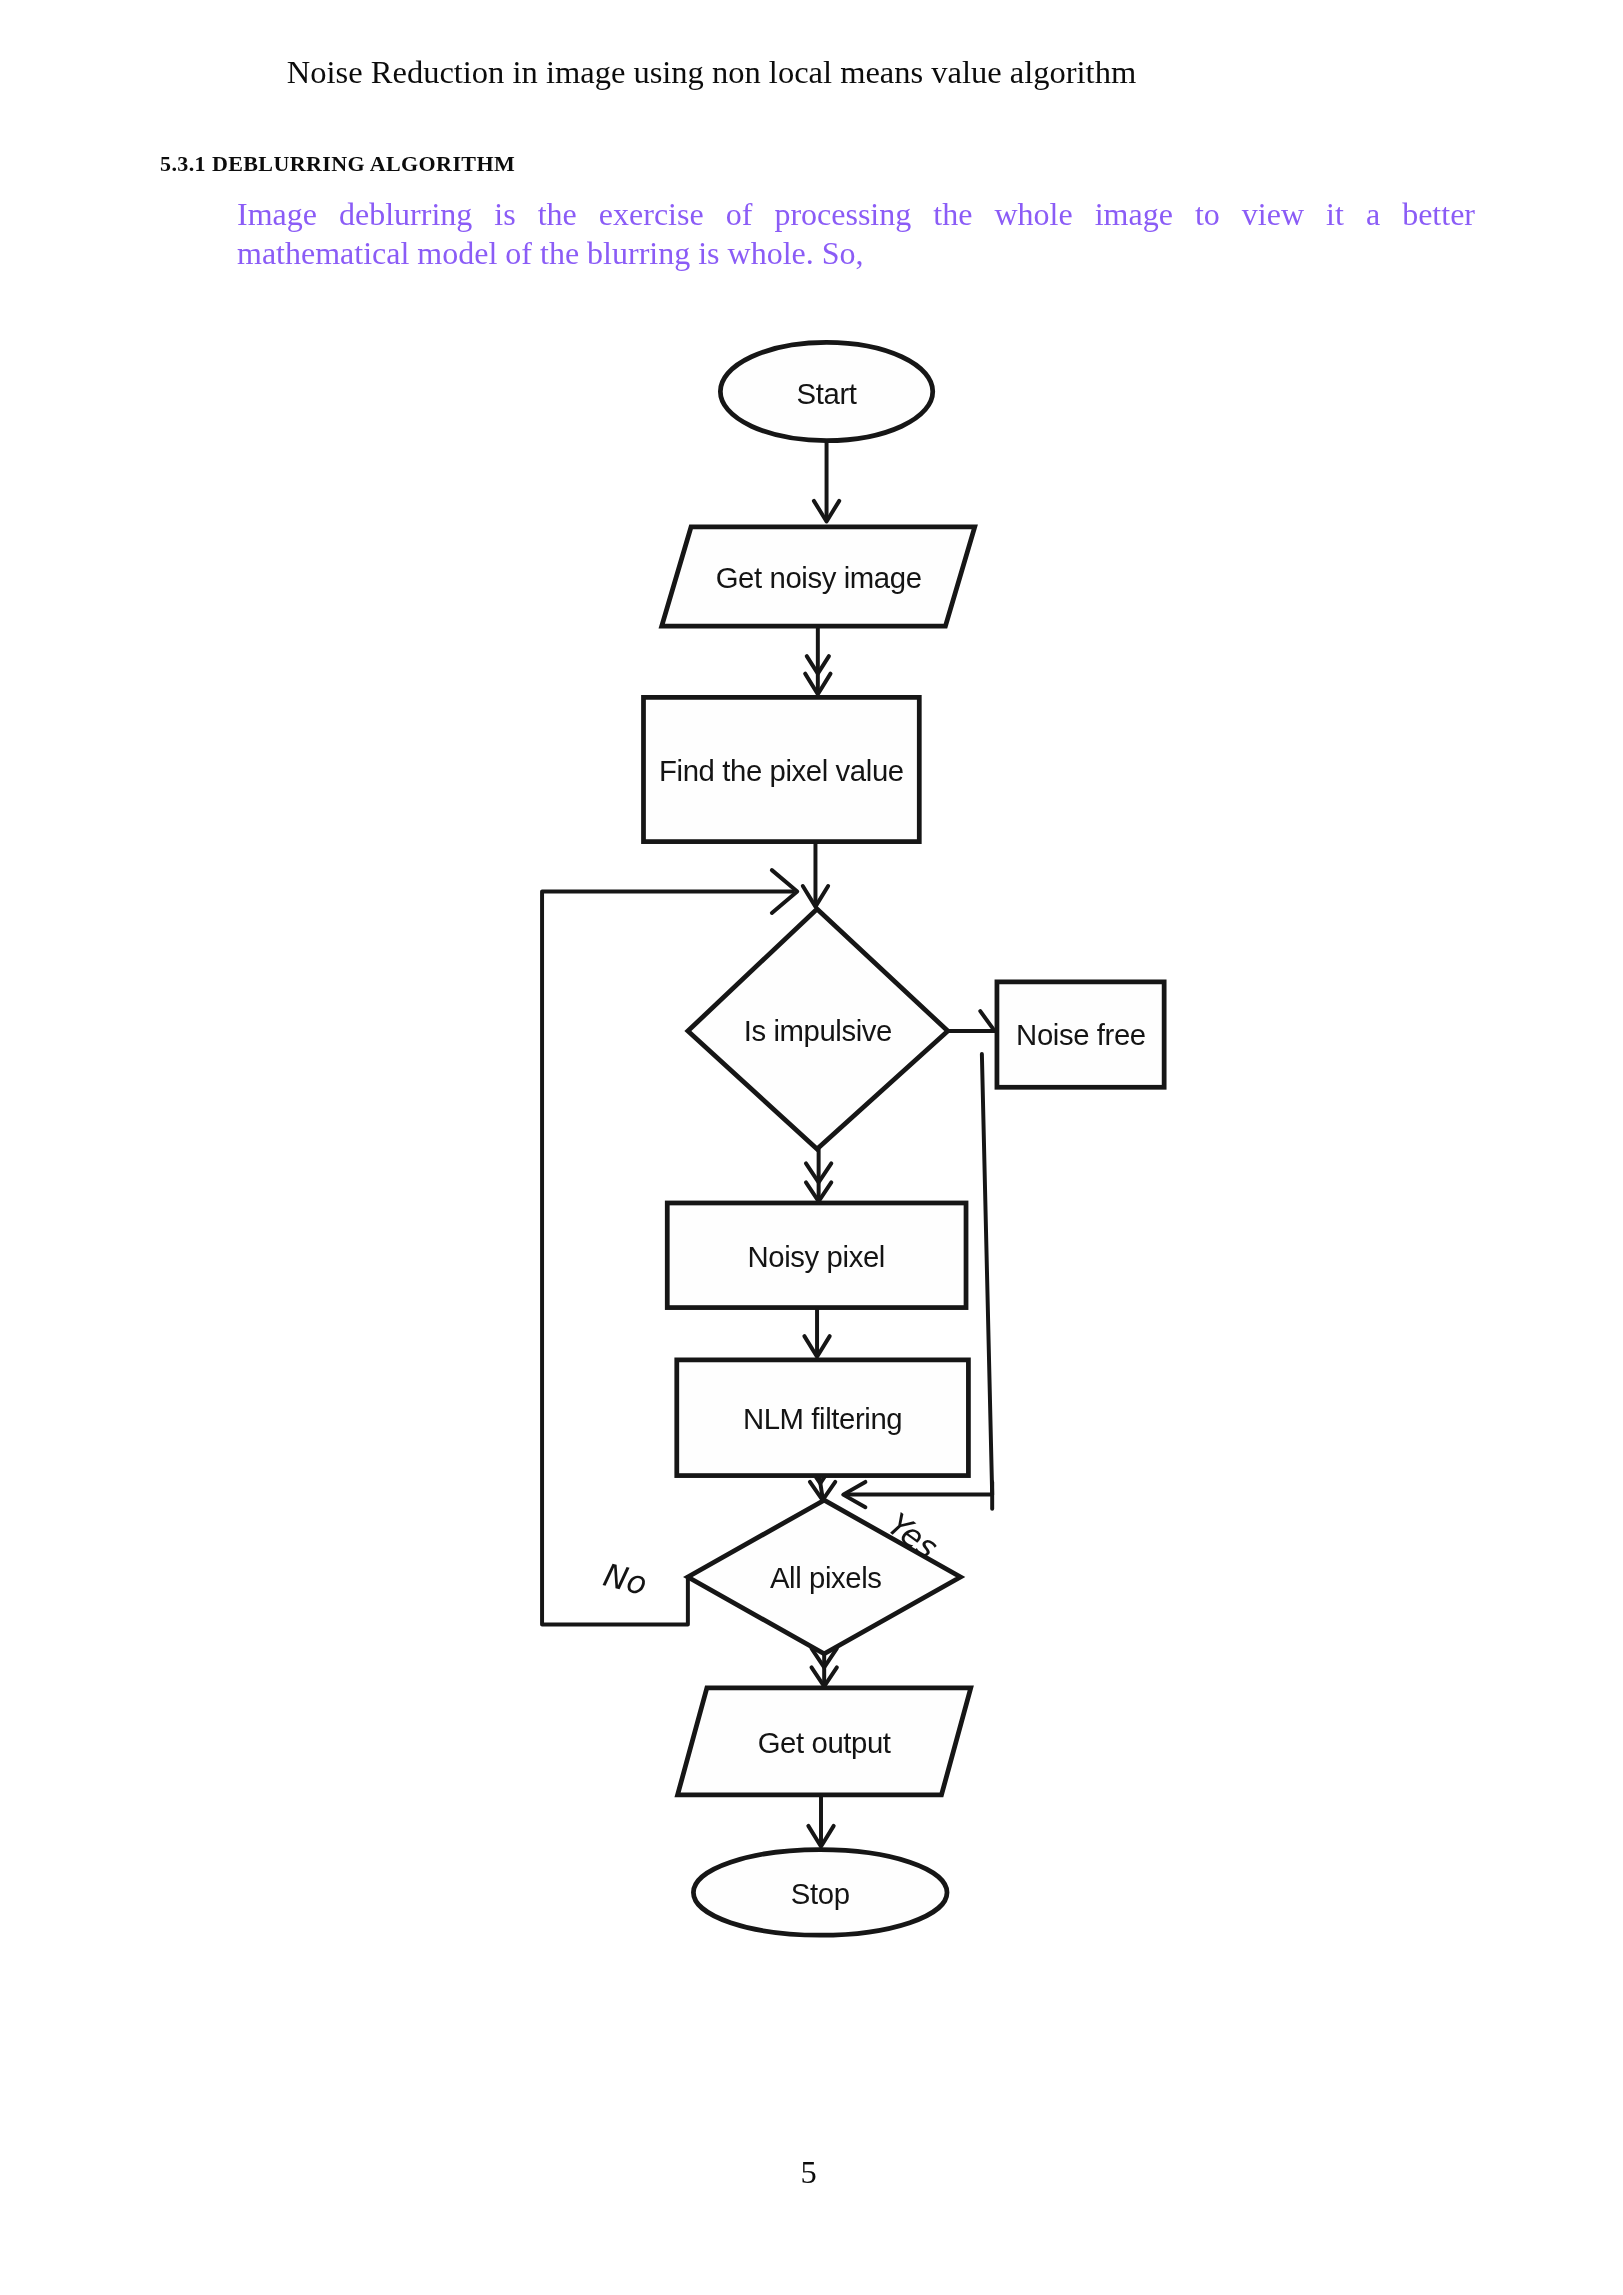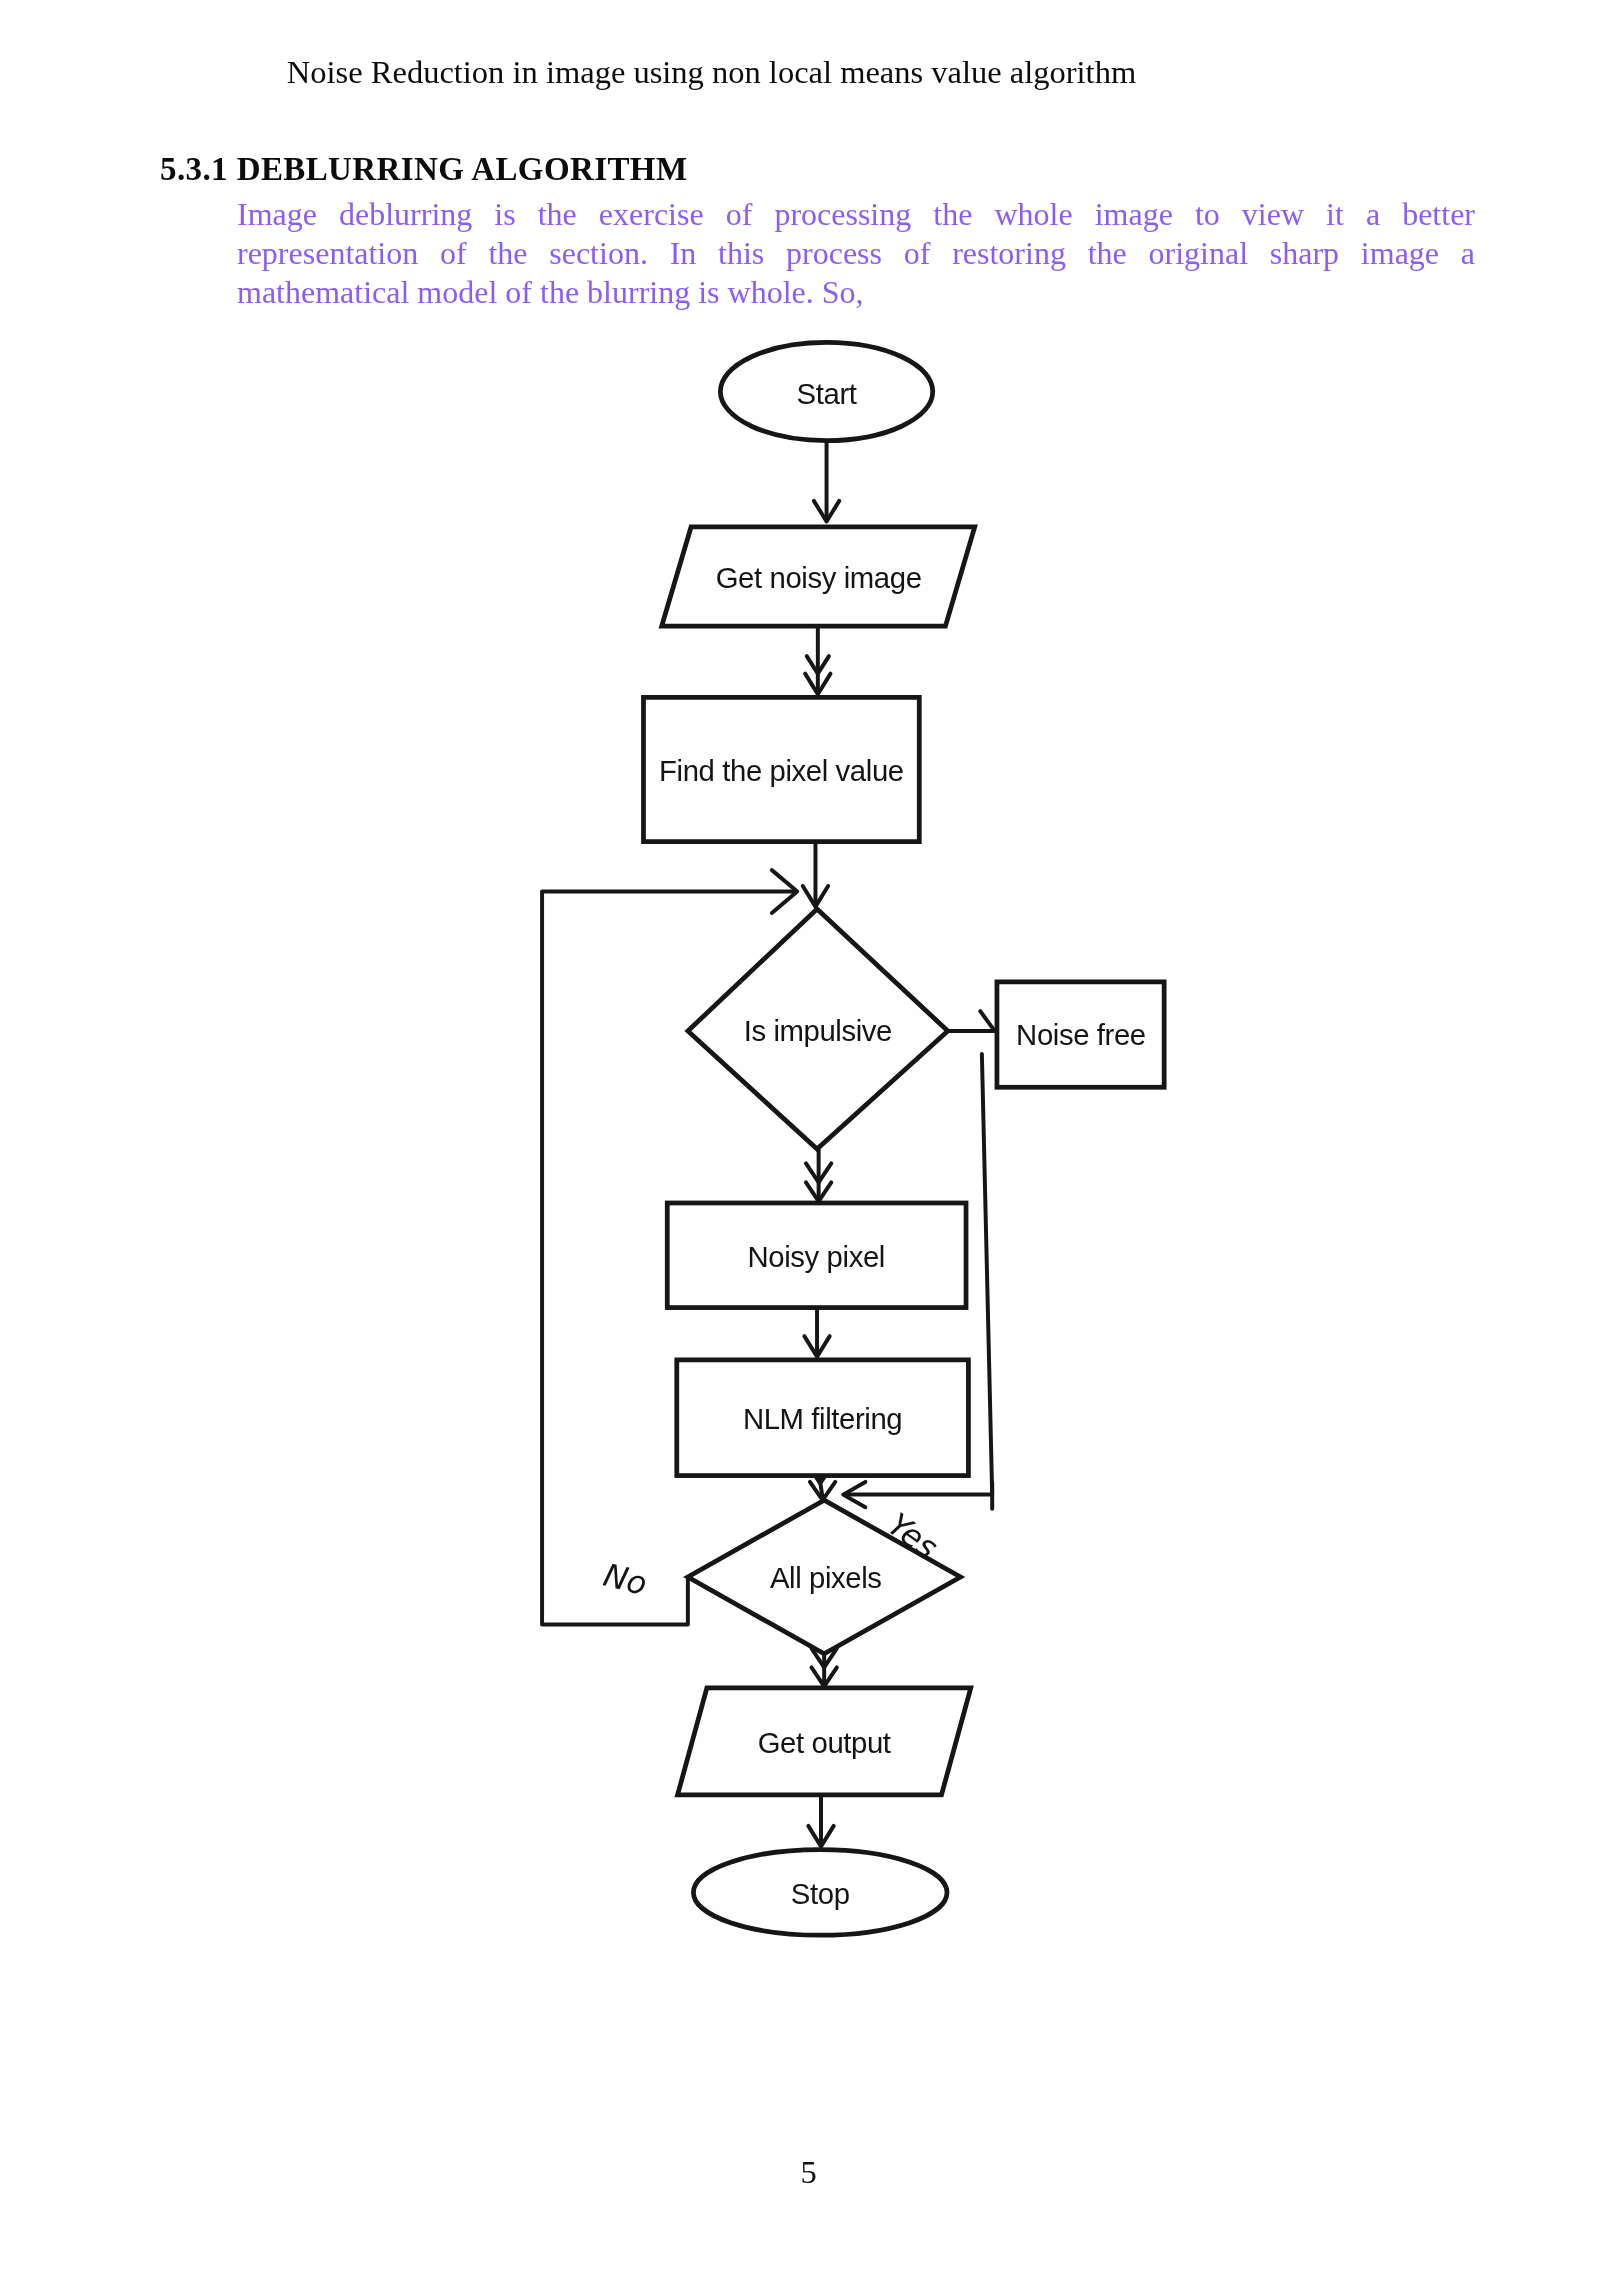--- a/index.html
+++ b/index.html
@@ -8,21 +8,21 @@
     background:#ffffff;color:#111;
     font-family:"Liberation Serif", serif;
     overflow:hidden;
   }
   .page-header{
     position:absolute;top:54px;left:0;width:1423px;
     text-align:center;font-size:32.5px;color:#0c0c0c;
   }
   .section-heading{
     position:absolute;top:151px;left:160px;
-    font-size:33px;font-weight:bold;color:#0c0c0c;
+    font-size:22px;font-weight:bold;color:#0c0c0c;
     letter-spacing:0.4px;
   }
   .paragraph{
     position:absolute;top:195px;left:237px;width:1238px;
     font-size:32px;line-height:39px;color:#8b5cf6;
   }
   .paragraph .line{display:block;}
   .paragraph .just{text-align:justify;text-align-last:justify;}
   .page-number{
     position:absolute;top:2154px;left:0;width:1617px;
@@ -46,21 +46,20 @@
 </style>
 </head>
 <body>
 
 <div class="page-header">Noise Reduction in image using non local means value algorithm</div>
 
 <div class="section-heading">5.3.1 DEBLURRING ALGORITHM</div>
 
 <div class="paragraph">
   <span class="line just">Image deblurring is the exercise of processing the whole image to view it a better</span>
-  <span class="line just">representation of the section. In this process of restoring the original sharp image a</span>
   <span class="line">mathematical model of the blurring is whole. So,</span>
 </div>
 
 <svg class="flow" width="1623" height="2295" viewBox="0 0 2048 2896">
 
   <g>
     <line class="edge" x1="1043" y1="556" x2="1043" y2="654"></line>
     <path class="head" d="M1027,632 L1043,658 L1059,632"></path>
   </g>
 

